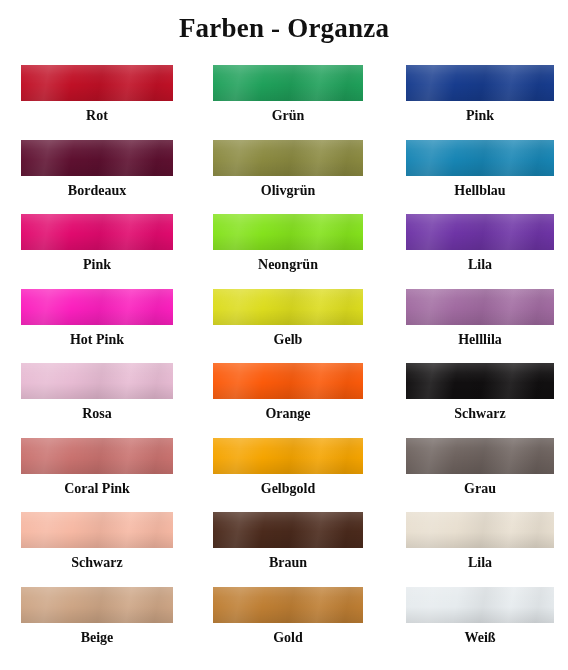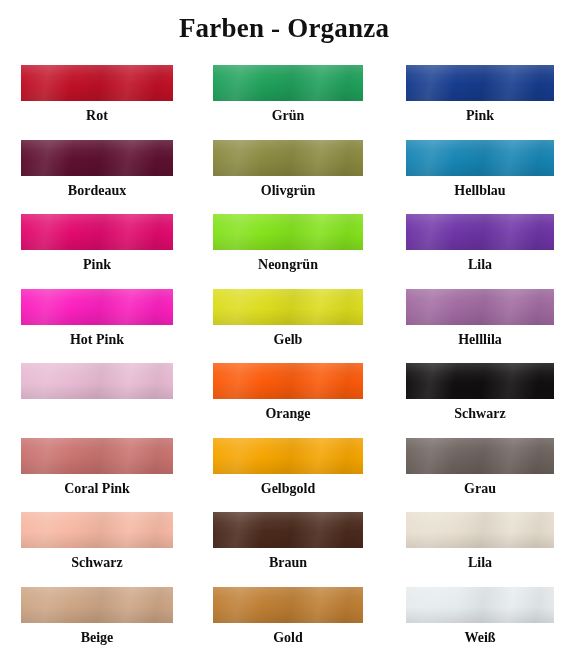--- a/index.html
+++ b/index.html
@@ -161,20 +161,21 @@
           <span class="swatch-label">Gelb</span>
         </div>
         <div class="swatch-cell col-2">
           <div class="swatch-chip" style="background-color: rgb(160, 106, 160);"></div>
           <span class="swatch-label">Helllila</span>
         </div>
       </div>
       <div class="swatch-row">
         <div class="swatch-cell col-0">
           <div class="swatch-chip" style="background-color: rgb(231, 187, 211);"></div>
+          <span class="swatch-label">Rosa</span>
         </div>
         <div class="swatch-cell col-1">
           <div class="swatch-chip" style="background-color: rgb(251, 90, 10);"></div>
           <span class="swatch-label">Orange</span>
         </div>
         <div class="swatch-cell col-2">
           <div class="swatch-chip" style="background-color: rgb(17, 15, 16);"></div>
           <span class="swatch-label">Schwarz</span>
         </div>
       </div>

